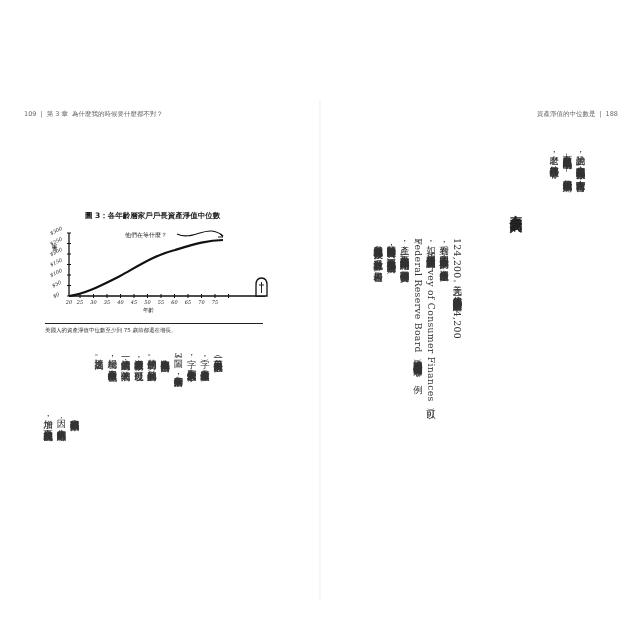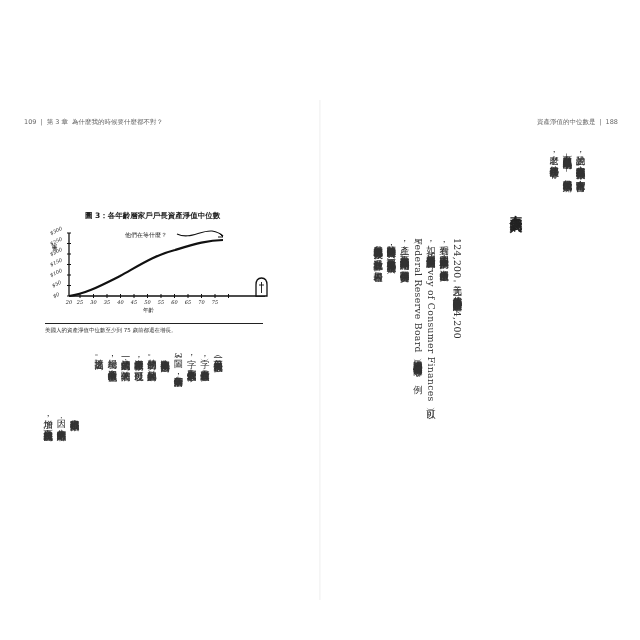--- a/index.html
+++ b/index.html
@@ -1,20 +1,20 @@
 <!DOCTYPE html>
 <html><head>
 <meta charset="utf-8">
 <style>
   html, body { margin: 0; padding: 0; }
   body {
     width: 640px; height: 640px; background: #ffffff; position: relative; overflow: hidden;
     font-family: "DejaVu Serif", "Liberation Serif", serif; color: #2a2a2a;
   }
-  .header { position: absolute; top: 110px; font-family: "DejaVu Sans", "Liberation Sans", sans-serif; font-size: 6.5px; color: #666; white-space: nowrap; margin-top: 8px; }
+  .header { position: absolute; top: 110px; font-family: "DejaVu Sans", "Liberation Sans", sans-serif; font-size: 6.5px; color: #666; white-space: nowrap; }
   .header.left { left: 24px; }
   .header.right { right: 22px; }
   .header .sep { margin: 0 4px; }
   .gutter { position: absolute; left: 319px; top: 100px; width: 2px; height: 500px; background: linear-gradient(to right, #f3f3f3, #fafafa); }
 
   
   .chart { position: absolute; left: 40px; top: 200px; width: 260px; height: 120px; }
   .chart-title { position: absolute; left: 45px; top: 11px; font-family: "DejaVu Sans", "Liberation Sans", sans-serif; font-weight: bold; font-size: 7.5px; color: #222; white-space: nowrap; }
   .chart svg { position: absolute; left: 0; top: 0; }
   .ylab { position: absolute; left: 10px; top: 55px; writing-mode: vertical-rl; transform: rotate(180deg); font-family: "DejaVu Sans", sans-serif; font-size: 5.5px; color: #333; }

